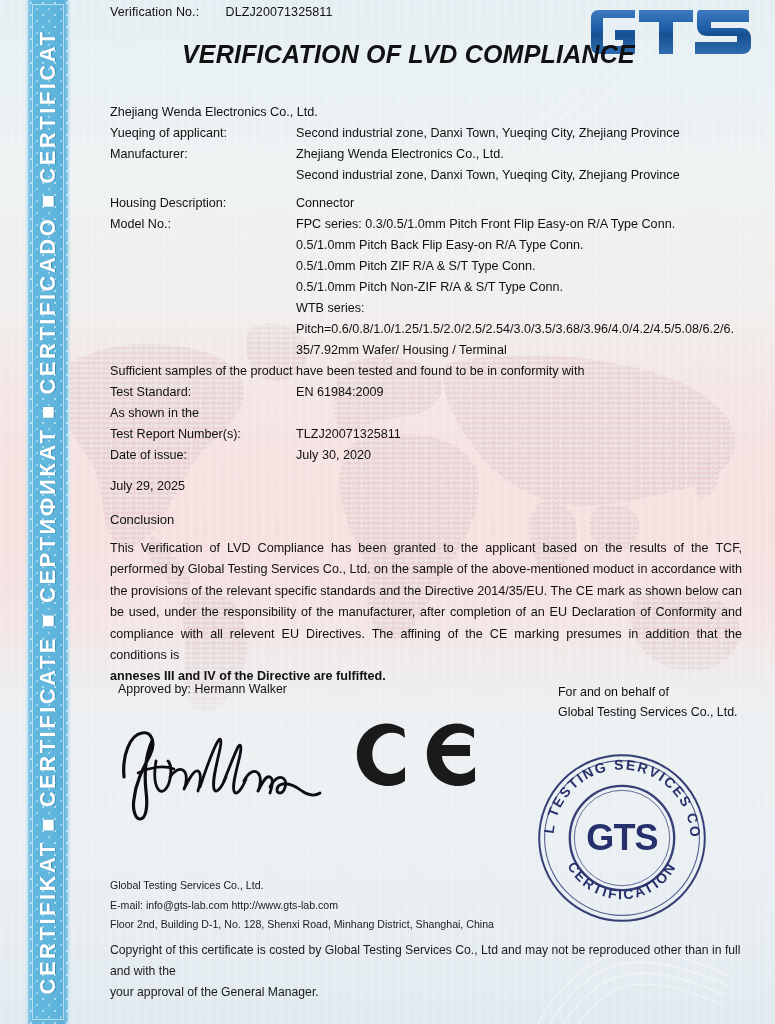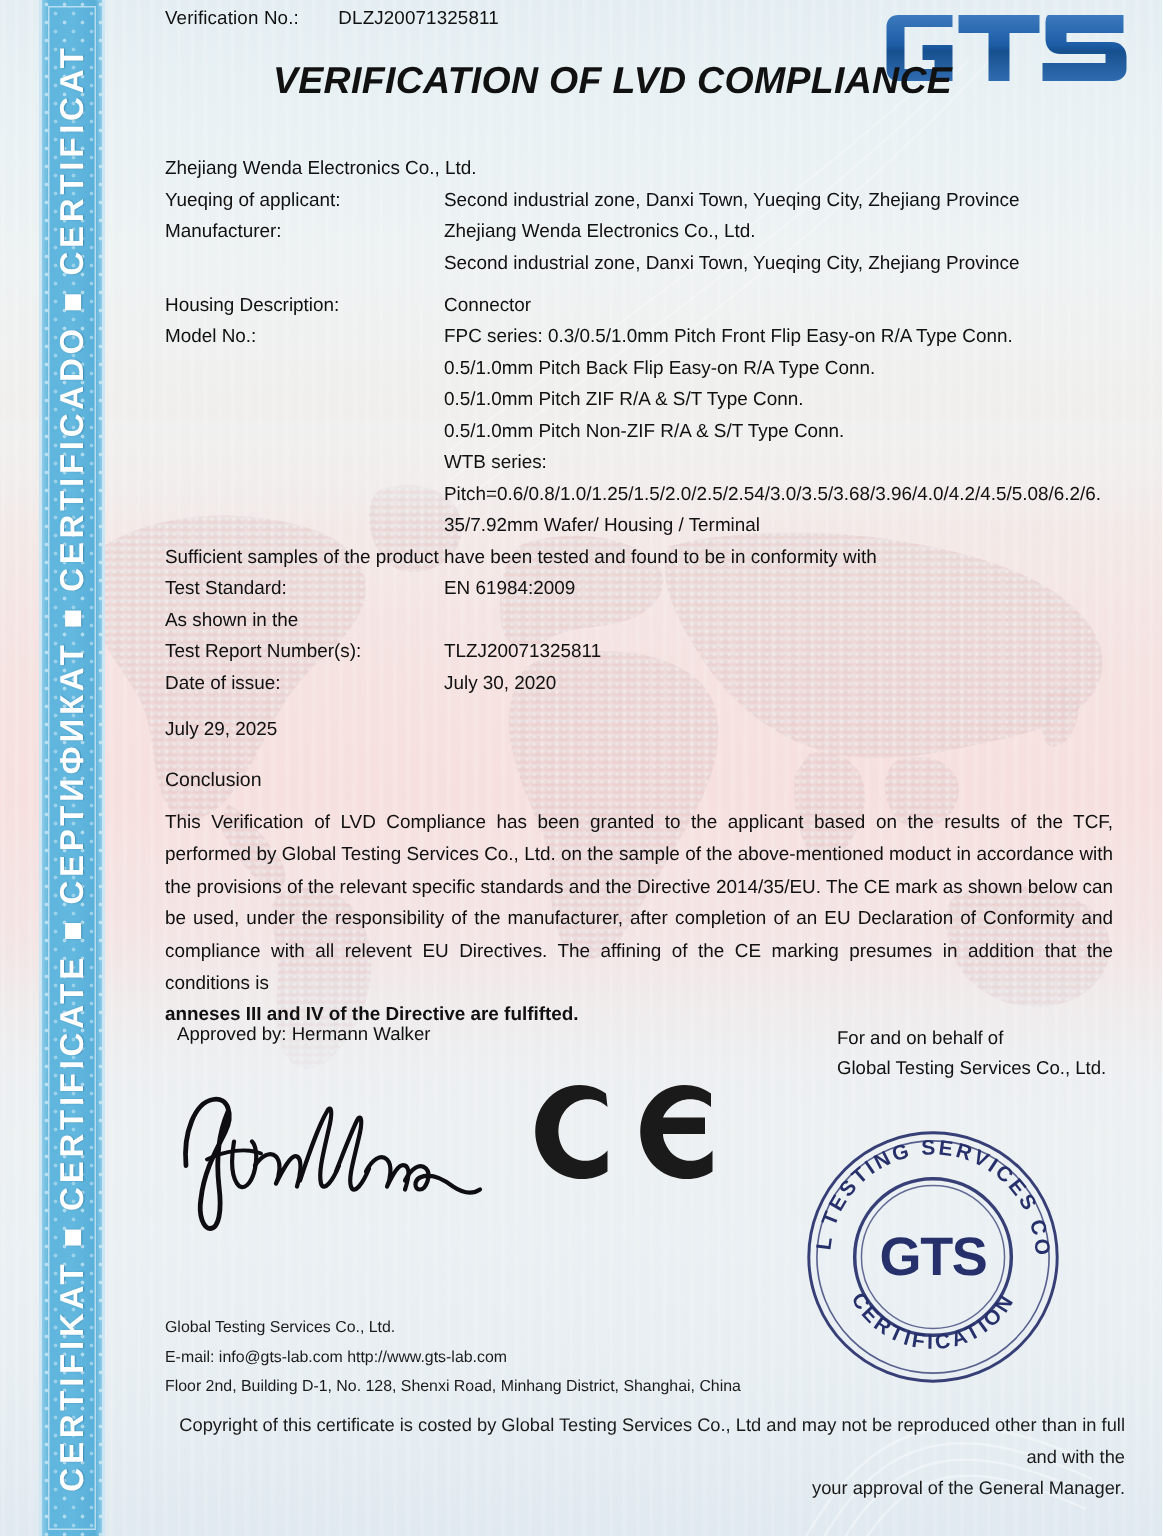--- a/index.html
+++ b/index.html
@@ -232,21 +232,20 @@
     top: 876px;
     width: 640px;
     font-size: 10.6px;
     line-height: 19.5px;
     color: #1b1b1b;
   }
   .footer .f-big {
     font-size: 12.2px;
     line-height: 21px;
     margin-top: 5px;
-    text-align: right;
   }
 </style>
 </head>
 <body>
 
 <div id="certificate">
 
   <div class="wm-layer">
     <svg class="wm-map" viewBox="0 0 740 420" preserveAspectRatio="none">
       <defs>

